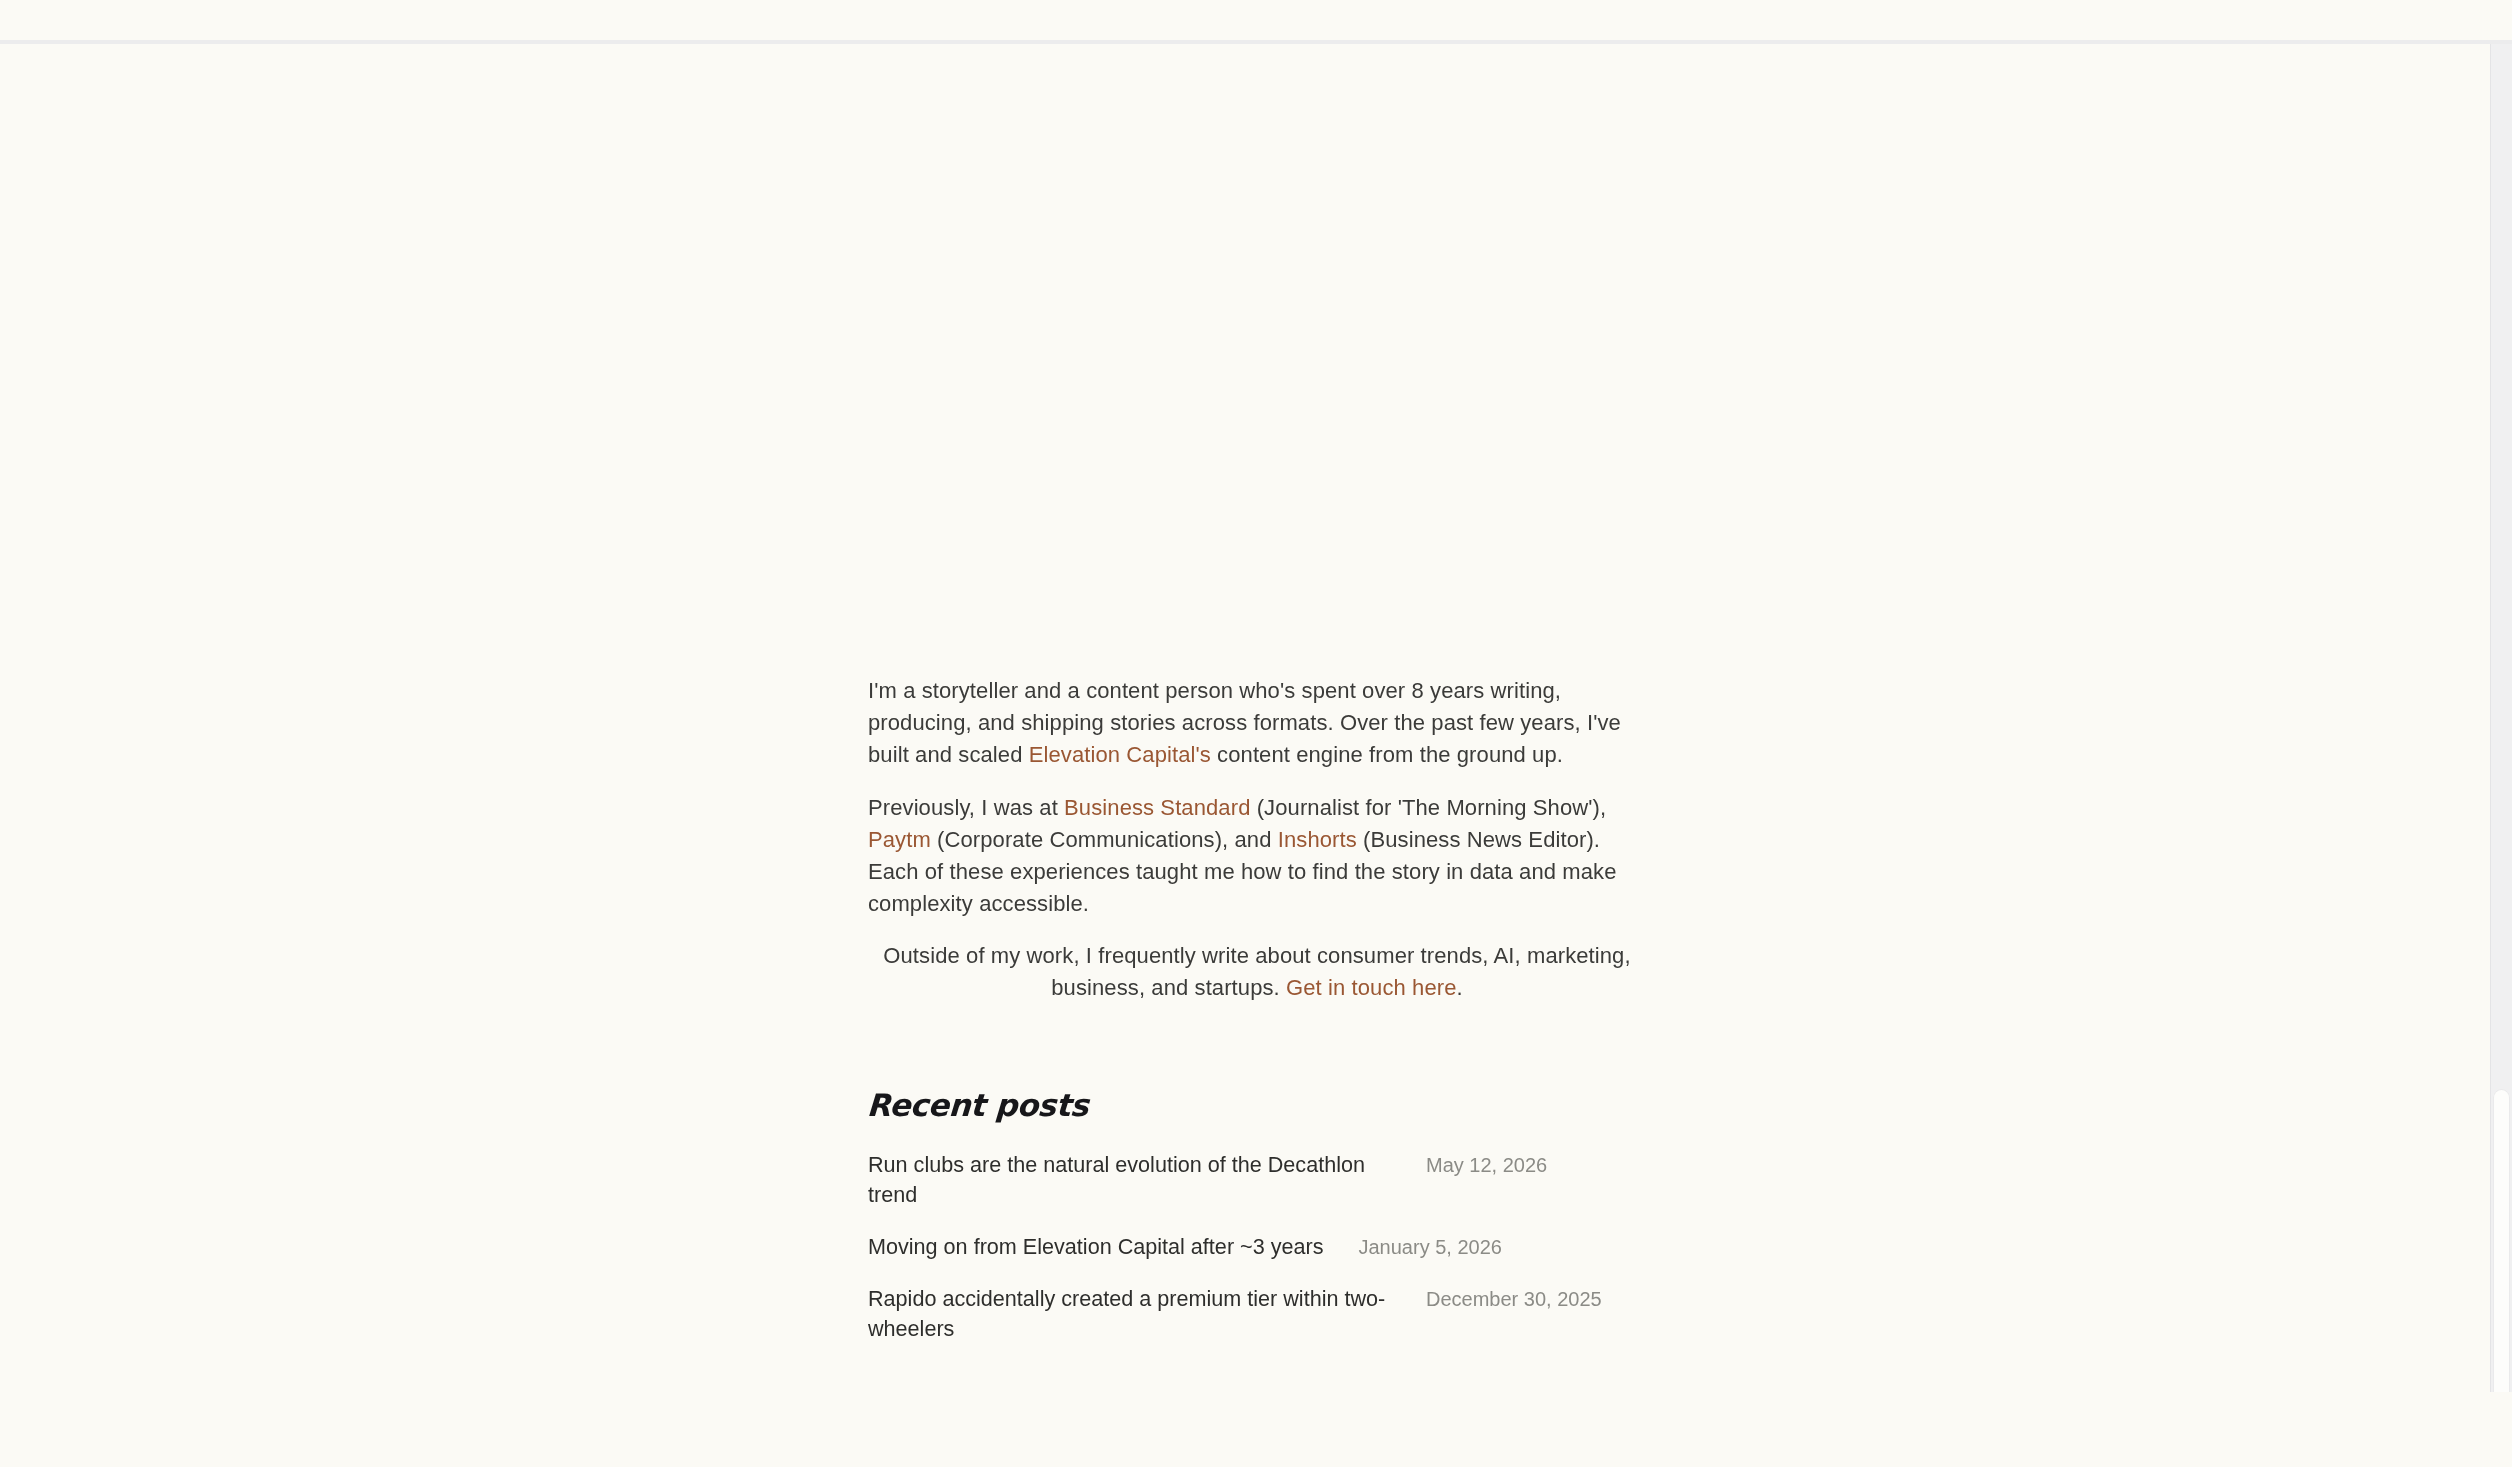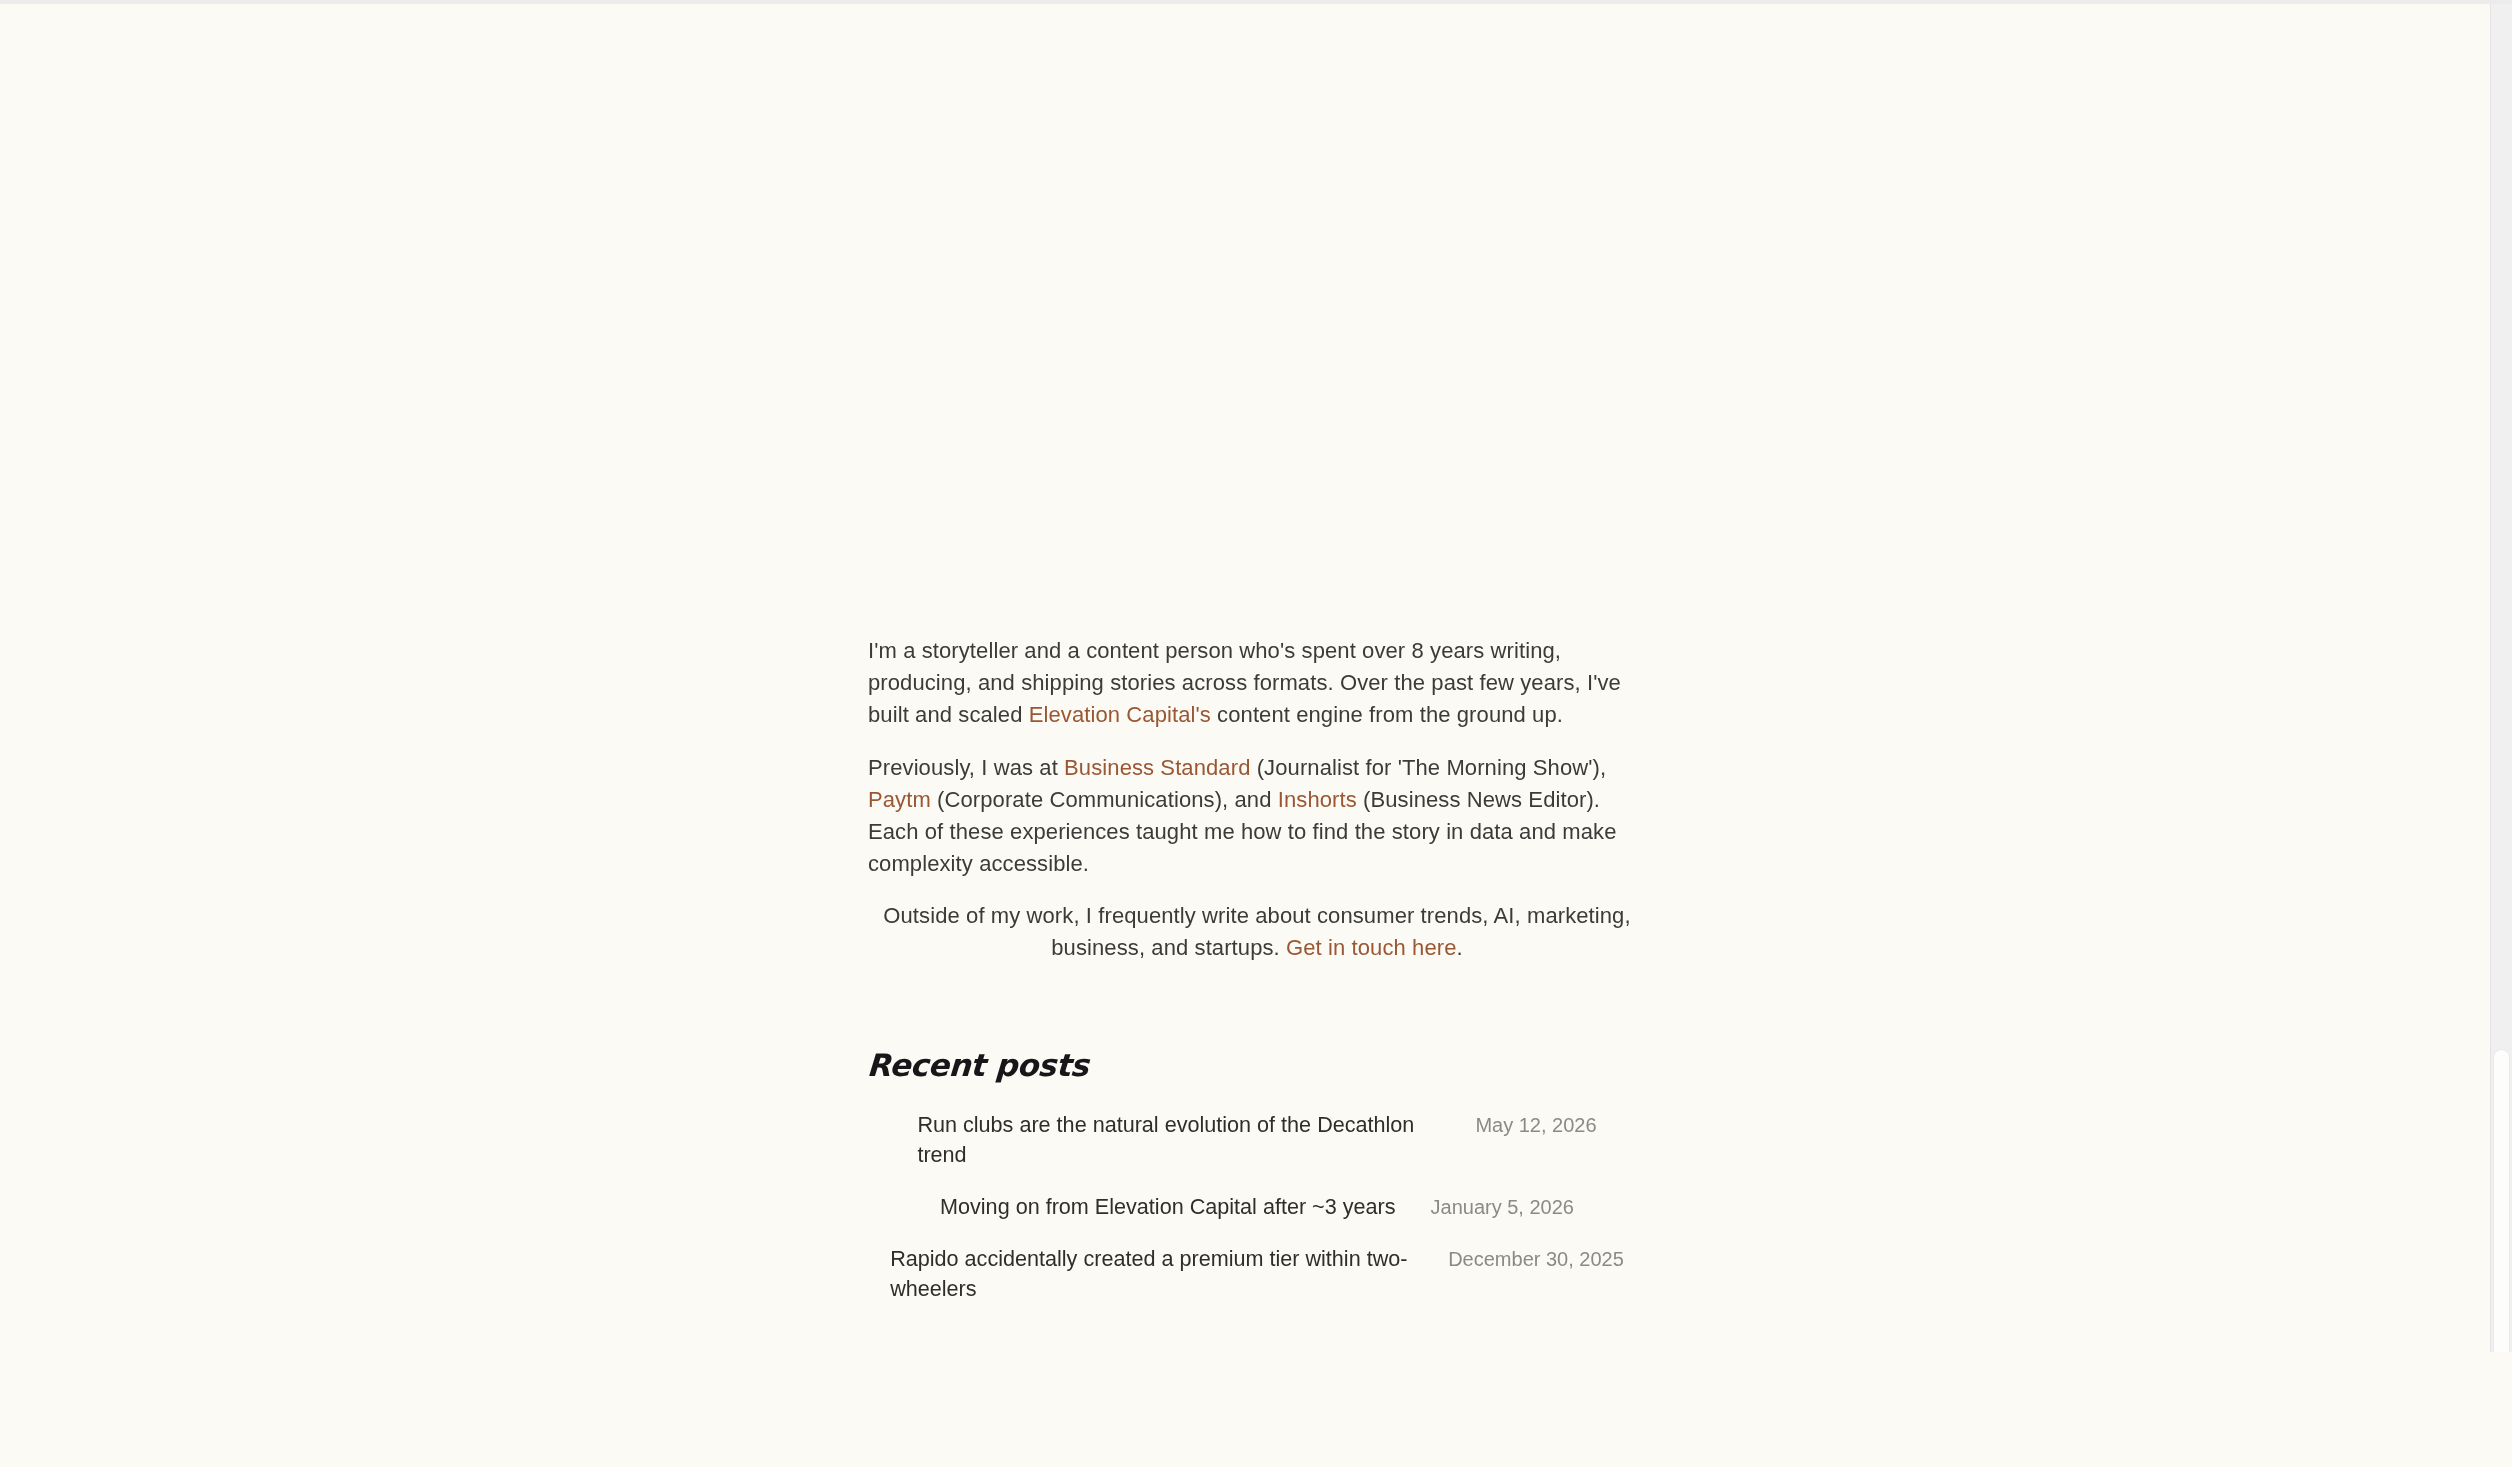--- a/index.html
+++ b/index.html
@@ -7,20 +7,21 @@
   body {
     background:#fbfaf5;
     font-family:"Liberation Sans", sans-serif;
     -webkit-font-smoothing:antialiased;
   }
   .viewport {
     position:relative;
     width:2512px; height:1352px;
     background:#fbfaf5;
     overflow:hidden;
+    margin-top:40px;
   }
   .top-edge {
     position:absolute; top:0; left:0;
     width:2512px; height:3.7px;
     background:#ececed;
   }
   .bottom-edge {
     position:absolute; top:1454px; left:0;
     width:2512px; height:13px;
     background:#e6e6e8;
@@ -69,21 +70,21 @@
     line-height:1;
     letter-spacing:-0.4px;
     color:#17171a;
     transform:skewX(-6deg);
     transform-origin:left bottom;
   }
   .posts { margin-top:29px; }
   .post-row {
     display:flex;
     align-items:flex-start;
-    justify-content:center;
+    justify-content:flex-start;
     gap:35px;
     margin-bottom:22px;
   }
   .post-title {
     font-size:21.6px;
     line-height:30px;
     color:#2e2e2c;
     max-width:523px;
     text-decoration:none;
   }

